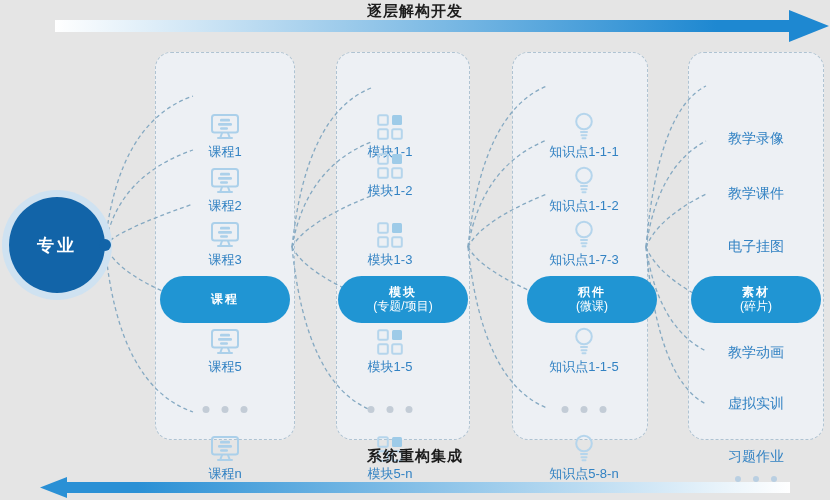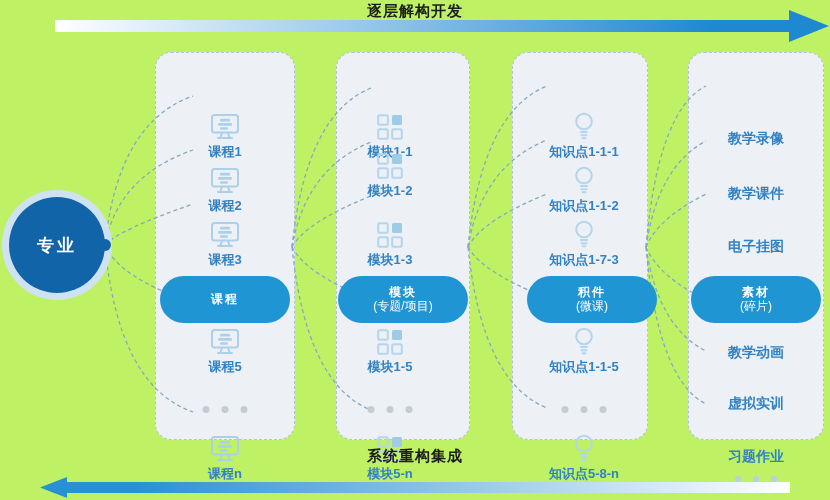--- a/index.html
+++ b/index.html
@@ -1,29 +1,29 @@
 <!DOCTYPE html>
 <html><head>
 <meta charset="utf-8">
 <style>
   html,body{margin:0;padding:0;}
   body{font-family:"Liberation Sans","DejaVu Sans",sans-serif;background:#ffffff;}
-  .stage{position:relative;width:830px;height:500px;background:#bef264;overflow:hidden;}
+  .stage{position:relative;width:830px;height:500px;background:#e5e5e5;overflow:hidden;}
 
   .flow-title{position:absolute;width:100%;text-align:center;font-size:15px;font-weight:bold;
               color:#1c1c1c;letter-spacing:1px;}
   .arrow-svg{position:absolute;left:0;pointer-events:none;}
 
   .colbg{position:absolute;top:52px;height:388px;background:#edf0f4;
          border:1.5px dashed #afc3d2;border-radius:16px;box-sizing:border-box;}
   .col{position:absolute;top:52px;height:388px;}
 
   .item{position:absolute;left:0;width:100%;display:flex;flex-direction:column;
         align-items:center;gap:3px;}
-  .ilabel{font-size:13px;color:#3282c3;white-space:nowrap;font-weight:bold;}
+  .ilabel{font-size:13px;color:#3282c3;white-space:nowrap;}
   .ilabel.lg{font-size:14px;}
   .ic{display:block;}
 
   .pill{position:absolute;top:224px;height:47px;width:130px;border-radius:24px;
         background:#2095d3;color:#ffffff;display:flex;flex-direction:column;
         align-items:center;justify-content:center;line-height:1.15;box-sizing:border-box;}
   .pill-main{font-size:12px;font-weight:bold;letter-spacing:2px;}
   .pill-sub{font-size:12px;}
 
   .dots{position:absolute;left:50%;transform:translateX(-50%);display:flex;gap:12px;}

